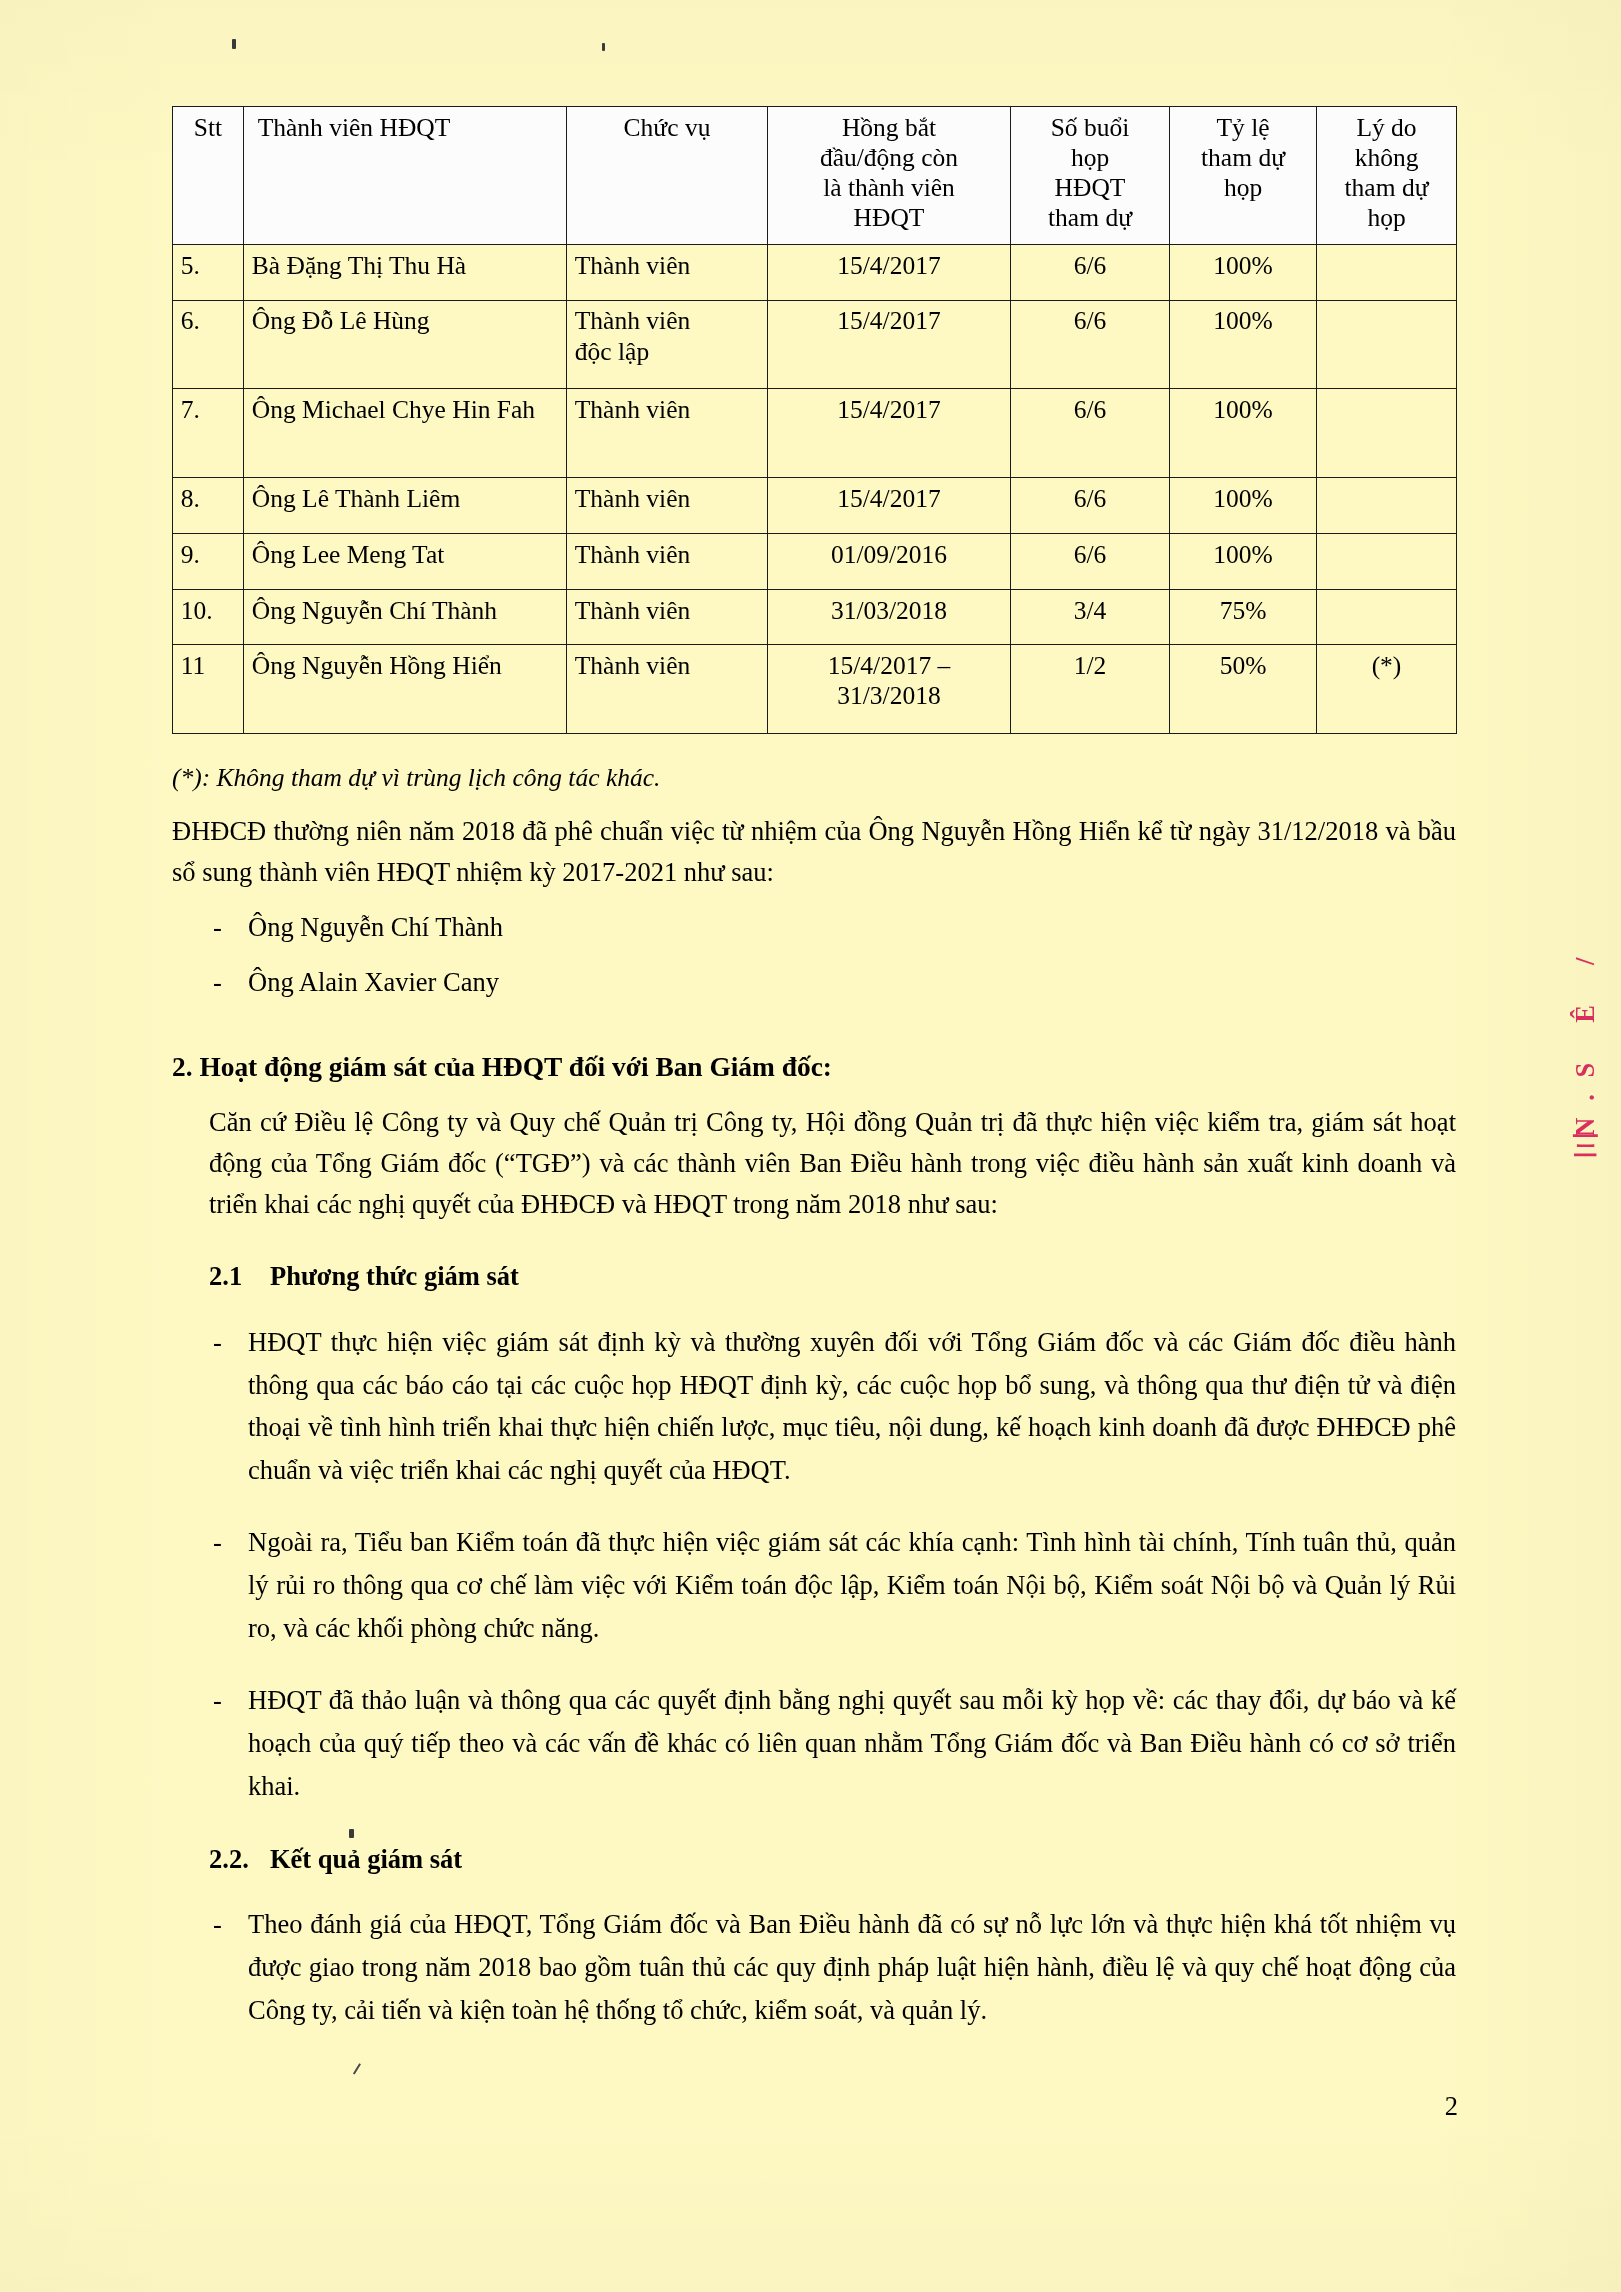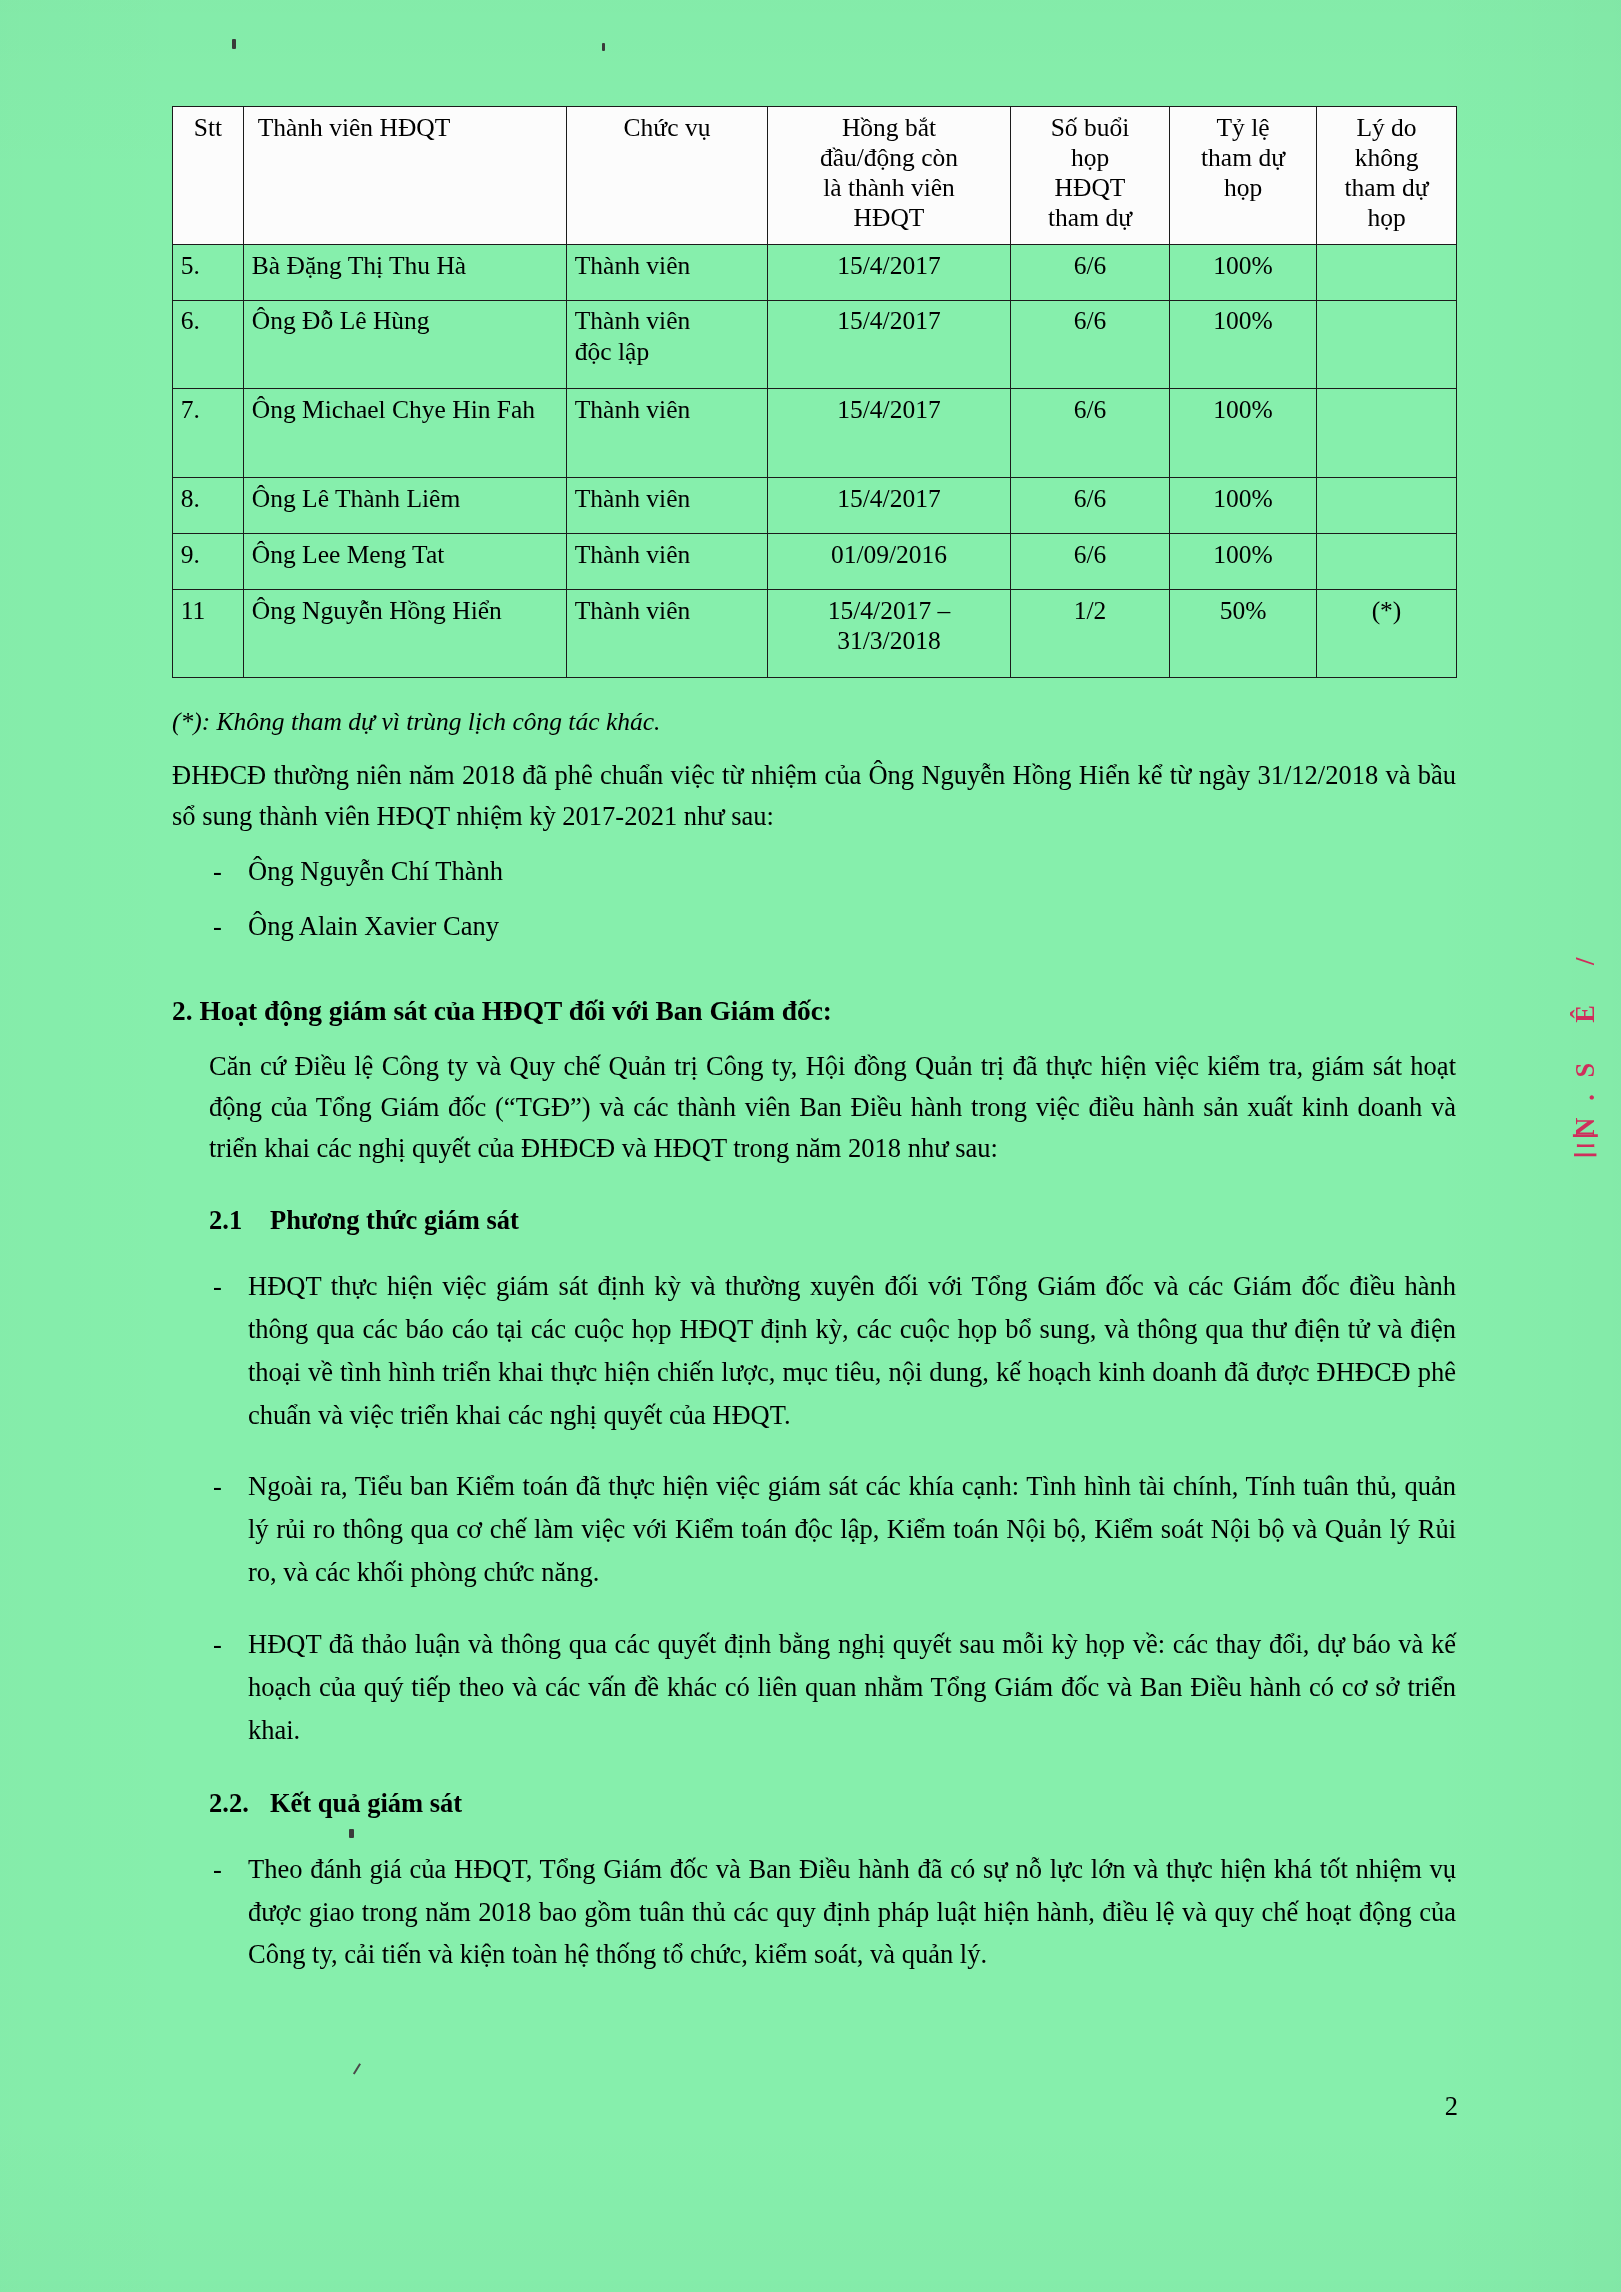--- a/index.html
+++ b/index.html
@@ -8,21 +8,21 @@
     background: #ffffff;
   }
   body {
     font-family: "Liberation Serif", "DejaVu Serif", serif;
     color: #000000;
   }
   .page {
     position: relative;
     width: 1621px;
     height: 2293px;
-    background: #86efac;
+    background: #fef9c3;
     overflow: hidden;
   }
   
   .paper-tint {
     position: absolute;
     inset: 0;
     background:
       linear-gradient(90deg, rgba(0,0,0,0.012) 0%, rgba(0,0,0,0) 12%, rgba(0,0,0,0) 88%, rgba(0,0,0,0.02) 100%),
       linear-gradient(180deg, rgba(0,0,0,0.015) 0%, rgba(0,0,0,0) 8%, rgba(0,0,0,0) 92%, rgba(0,0,0,0.015) 100%);
     pointer-events: none;
@@ -307,20 +307,33 @@
             <span class="role-two">Thành viên</span>
           </td>
           <td class="c-date">
             <span>01/09/2016</span>
           </td>
           <td class="c-meet">6/6</td>
           <td class="c-rate">100%</td>
           <td class="c-reason"></td>
         </tr>
 
+        <tr class="r-short">
+          <td class="c-stt">10.</td>
+          <td class="c-name">Ông Nguyễn Chí Thành</td>
+          <td class="c-role">
+            <span class="role-two">Thành viên</span>
+          </td>
+          <td class="c-date">
+            <span>31/03/2018</span>
+          </td>
+          <td class="c-meet">3/4</td>
+          <td class="c-rate">75%</td>
+          <td class="c-reason"></td>
+        </tr>
 
         <tr class="r-tall">
           <td class="c-stt">11</td>
           <td class="c-name">Ông Nguyễn Hồng Hiển</td>
           <td class="c-role">
             <span class="role-two">Thành viên</span>
           </td>
           <td class="c-date">
             <span>15/4/2017 –</span><br>
             <span>31/3/2018</span>

